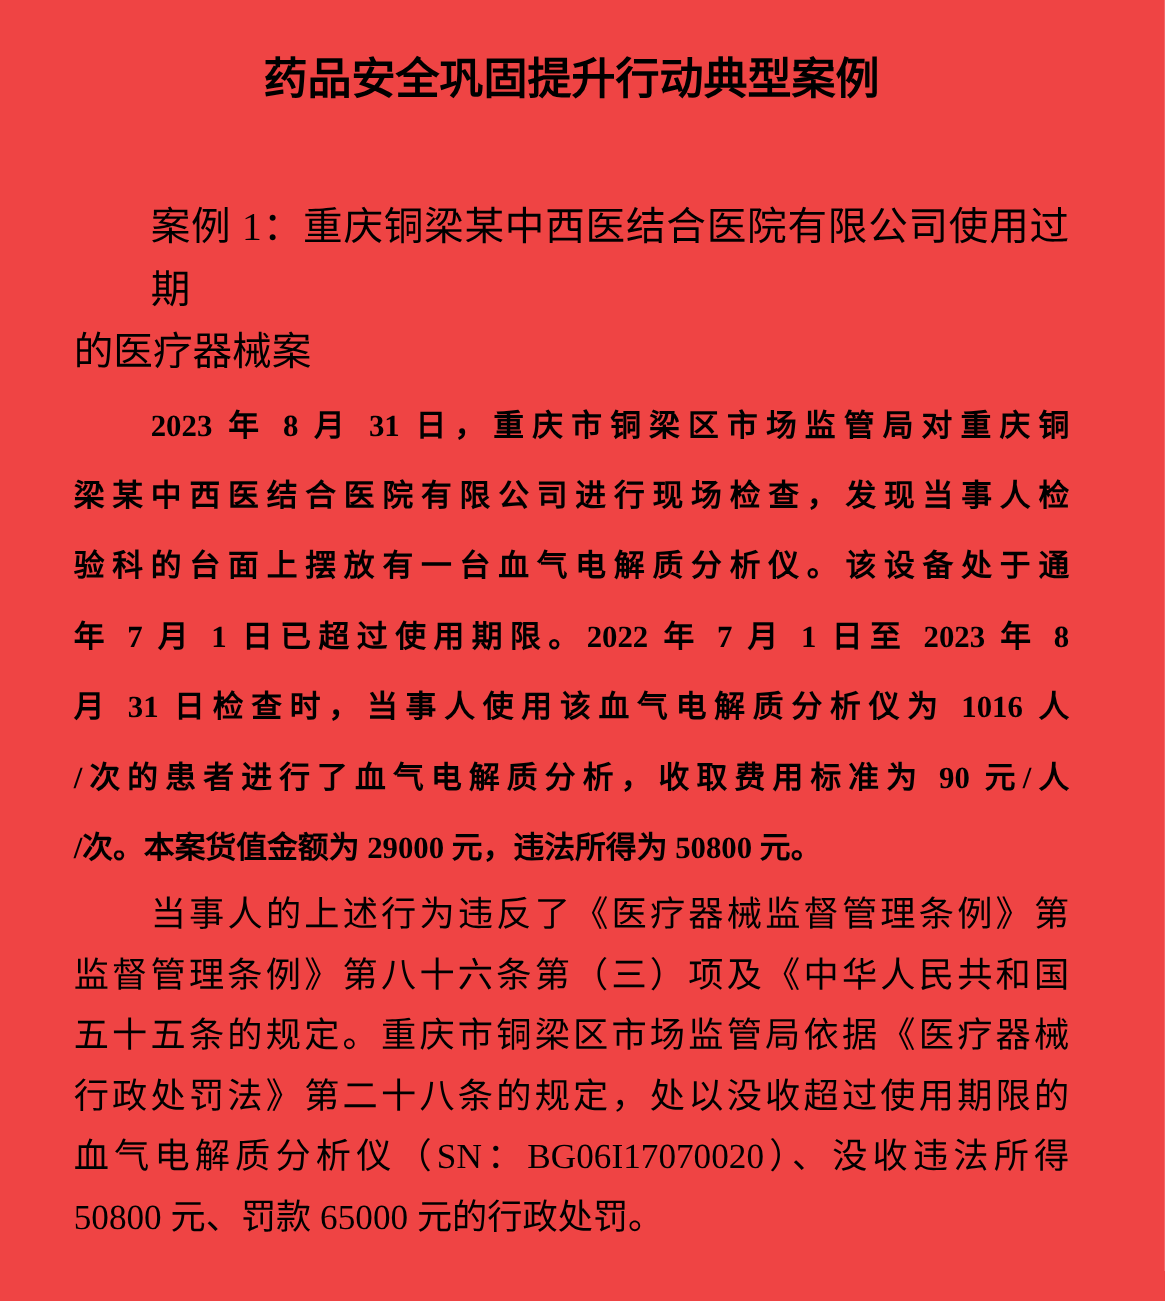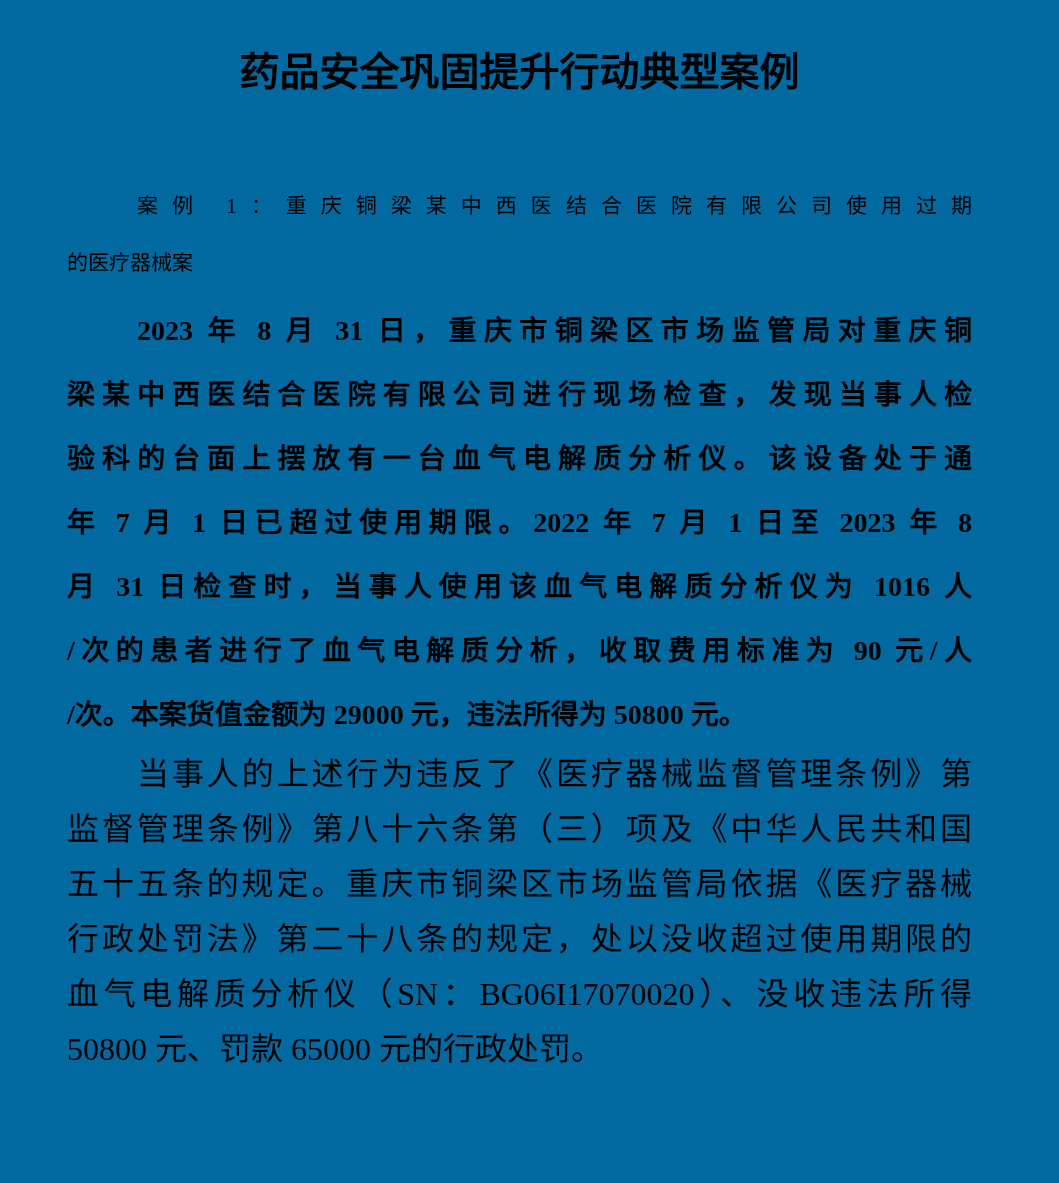--- a/index.html
+++ b/index.html
@@ -4,41 +4,41 @@
 <style>
   html, body {
     margin: 0;
     padding: 0;
     background: #ffffff;
   }
   .page {
     position: relative;
     width: 1059px;
     height: 1183px;
-    background: #0369a1;
+    background: #ef4444;
     color: #000000;
     overflow: hidden;
     font-family: "Liberation Serif", "DejaVu Serif", serif;
   }
   .content {
     margin-left: 67px;
     margin-right: 87px; 
   }
   .doc-title {
     margin: 50px 0 0 0;
     font-family: "Liberation Sans", "DejaVu Sans", sans-serif;
     font-weight: bold;
     font-size: 40px;
     line-height: 44px;
     text-align: center;
     letter-spacing: 0px;
   }
   .case-heading {
     margin-top: 84px;
-    font-size: 21px;
+    font-size: 36px;
     line-height: 57px;
   }
   .para-1 {
     margin-top: 7px;
     font-size: 28px;
     line-height: 64px;
     font-weight: bold;
   }
   .para-2 {
     margin-top: 0px;

